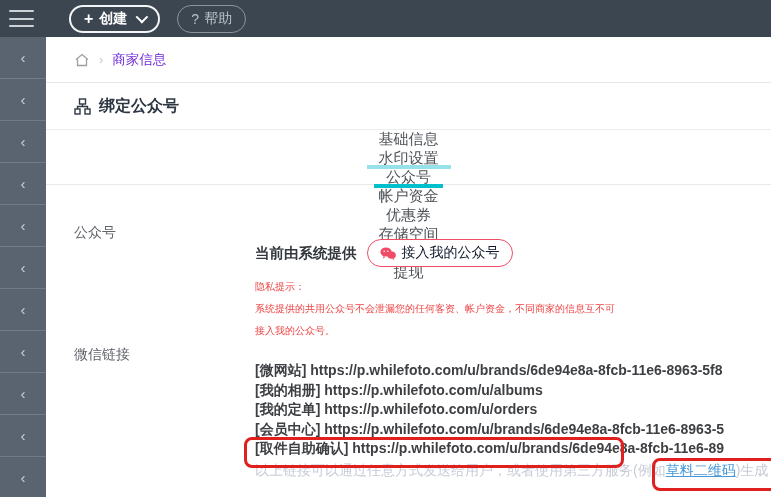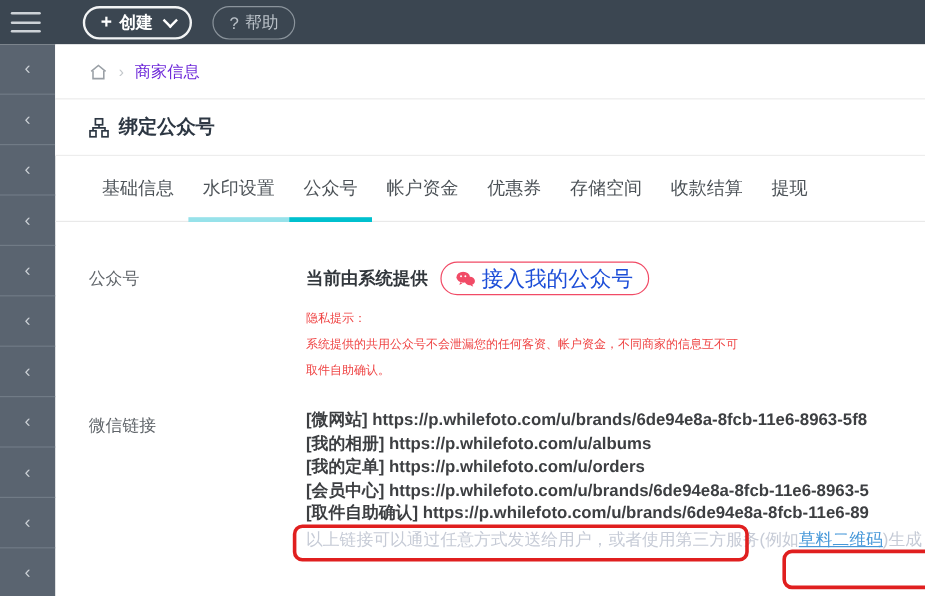--- a/index.html
+++ b/index.html
@@ -34,39 +34,39 @@
   .crumb-sep{color:#c3c7cb;margin:0 9px;font-size:13px;}
   .crumb-text{color:#6d28d9;font-size:13.5px;}
 
   .titlebar{position:absolute;left:46px;top:83px;right:0;height:47px;background:#fff;
     border-bottom:1px solid #ededed;display:flex;align-items:center;padding-left:28px;box-sizing:border-box;}
   .title-icon{margin-right:8px;display:flex;}
   .page-title{font-size:16px;font-weight:bold;color:#2d3743;}
 
   
   .tabs{position:absolute;left:46px;top:130px;right:0;height:55px;display:flex;
-    align-items:center;padding-left:27px;border-bottom:1px solid #e9e9e9;box-sizing:border-box;}
+    align-items:center;border-bottom:1px solid #e9e9e9;box-sizing:border-box;flex-direction:column;}
   .tab{position:relative;height:100%;display:flex;align-items:center;padding:0 12px;
     font-size:15px;color:#4d5358;cursor:pointer;white-space:nowrap;}
   .tab.u-light::after{content:"";position:absolute;left:0;right:0;bottom:-1px;height:4px;background:#97e2ea;}
   .tab.u-dark::after{content:"";position:absolute;left:0;right:0;bottom:-1px;height:4px;background:#00c0ce;}
 
   
   #content{position:absolute;left:46px;top:185px;right:0;bottom:0;overflow:hidden;}
   .section{position:absolute;left:28px;right:0;display:flex;}
   .section-mp{top:33px;}
   .section-links{top:155px;}
   .field-label{width:181px;flex:0 0 181px;font-size:14px;color:#5f6469;padding-top:6px;box-sizing:border-box;}
-  .field-value{flex:1;min-width:0;}
+  .field-value{flex:1;min-width:0;margin-top:21px;}
 
   .mp-row{display:flex;align-items:center;}
   .mp-current{font-size:14.5px;font-weight:bold;color:#32373c;}
   .connect-btn{display:inline-flex;align-items:center;gap:6px;margin-left:10px;
-    border:1px solid #f14b66;color:#1d4ed8;background:#fff;border-radius:15px;
-    height:28px;padding:0 12px;font-size:18px;cursor:pointer;font-family:inherit;}
+    border:1px solid #f14b66;color:#0f172a;background:#fff;border-radius:15px;
+    height:28px;padding:0 12px;font-size:14px;cursor:pointer;font-family:inherit;}
   .privacy{margin-top:9px;font-size:10px;line-height:22px;color:#ef4444;white-space:nowrap;}
 
   .link-line{font-size:14px;font-weight:bold;color:#3d3f42;line-height:19.5px;white-space:nowrap;}
   .links-hint{margin-top:3px;font-size:14px;color:#c6cbd6;white-space:nowrap;}
   .qr-link{color:#4798d9;text-decoration:underline;cursor:pointer;}
 
   
   .anno{position:absolute;border:3px solid #e01f1f;border-radius:8px;box-sizing:border-box;pointer-events:none;}
   .anno-1{left:244px;top:437px;width:380px;height:31px;}
   .anno-2{left:652px;top:458px;width:150px;height:33px;}
@@ -182,21 +182,21 @@
                 <circle cx="4.2" cy="4.2" r="0.8" fill="#fff"></circle>
                 <circle cx="7.8" cy="4.2" r="0.8" fill="#fff"></circle>
               </svg>
             </span>
             <span>接入我的公众号</span>
           </button>
         </div>
         <div class="privacy">
           <div>隐私提示：</div>
           <div>系统提供的共用公众号不会泄漏您的任何客资、帐户资金，不同商家的信息互不可</div>
-          <div>取件自助确认。</div>
+          <div>接入我的公众号。</div>
         </div>
       </div>
     </div>
 
     <div class="section section-links">
       <div class="field-label">微信链接</div>
       <div class="field-value">
         <div class="link-line">[微网站] https://p.whilefoto.com/u/brands/6de94e8a-8fcb-11e6-8963-5f8</div>
         <div class="link-line">[我的相册] https://p.whilefoto.com/u/albums</div>
         <div class="link-line">[我的定单] https://p.whilefoto.com/u/orders</div>

